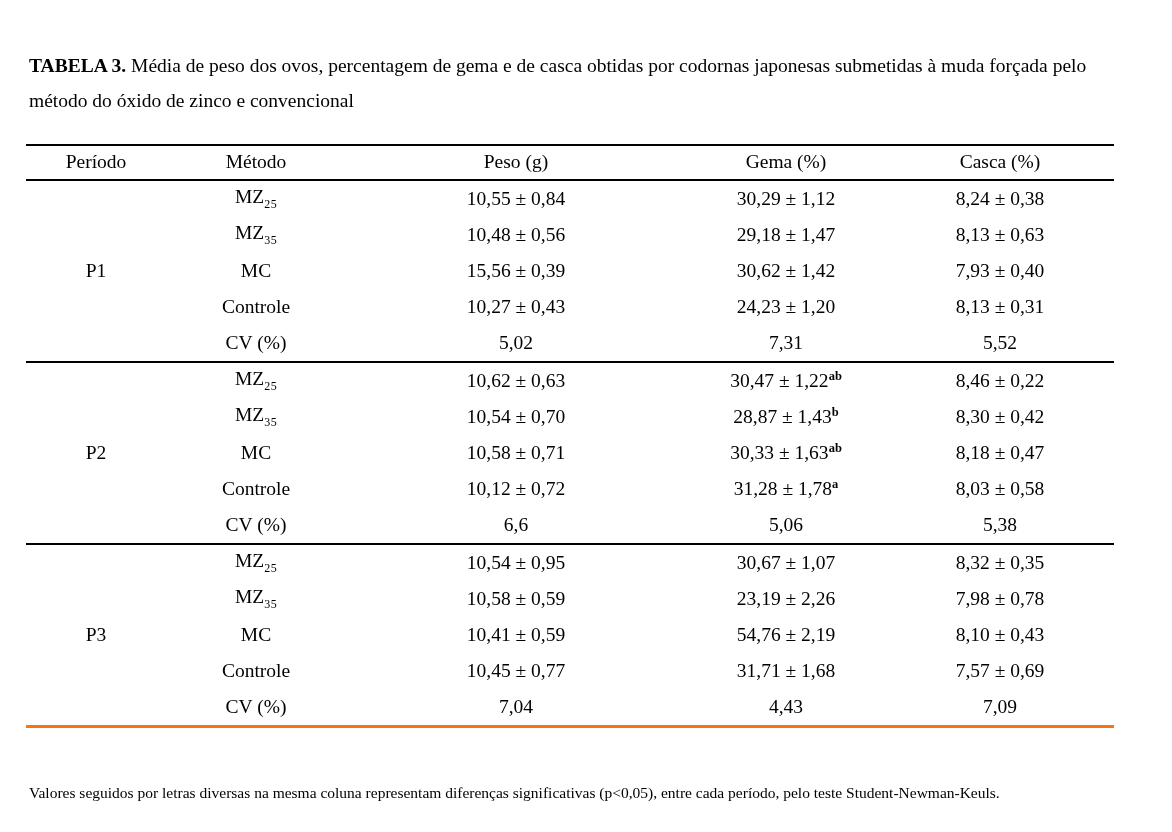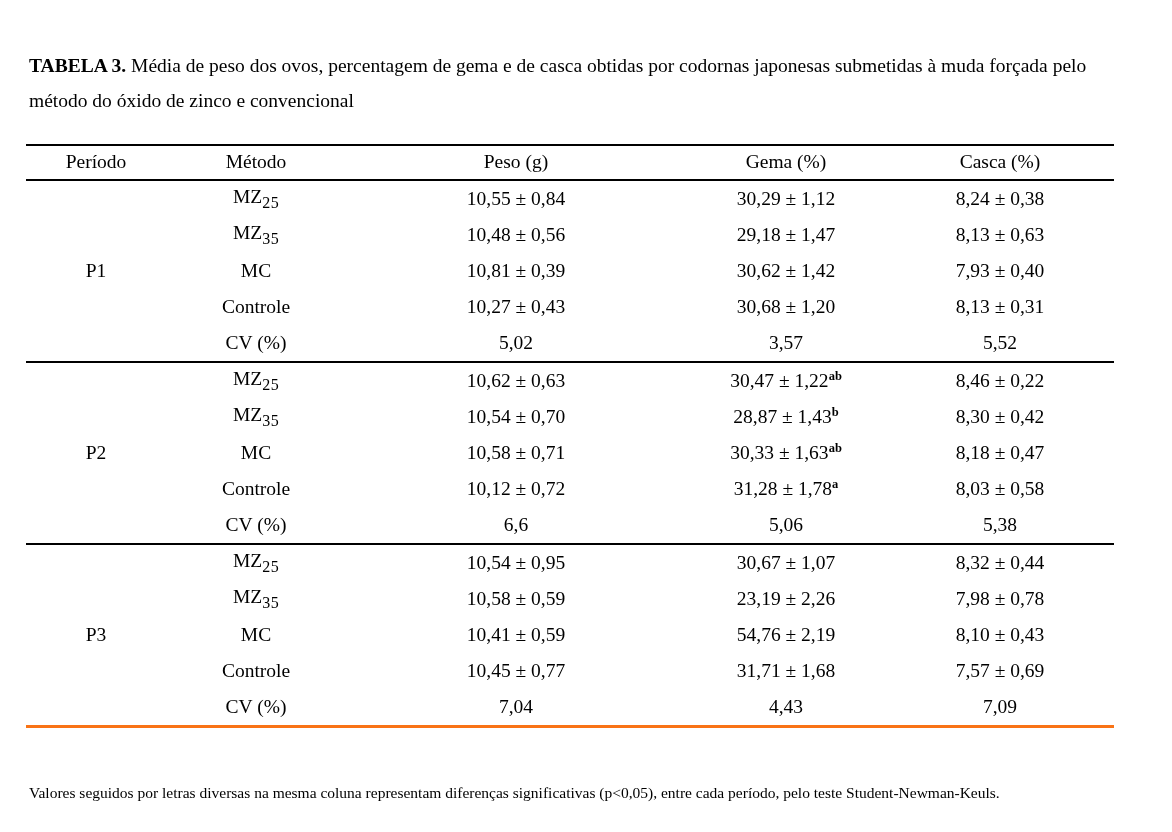--- a/index.html
+++ b/index.html
@@ -51,21 +51,21 @@
     padding: 0;
     white-space: nowrap;
   }
   th.col-period { text-align: left; padding-left: 6px; }
   td.col-period { text-align: center; }
   th.col-peso, td.col-peso { padding-left: 180px; }
   th.col-gema, td.col-gema { padding-right: 50px; }
   th.col-casca, td.col-casca { padding-right: 32px; margin-top: 18px; }
   tr.group-start td { border-top: 2px solid #000; }
   sub.method-sub {
-    font-size: 16px;
+    font-size: 12px;
     vertical-align: -5px;
     letter-spacing: 0.5px;
   }
   sup.sig-sup {
     font-size: 12.5px;
     font-weight: bold;
     vertical-align: 7px;
   }
   .footnote {
     margin-top: 50px;
@@ -108,34 +108,34 @@
           <td class="col-casca">8,24 ± 0,38</td>
         </tr>
         <tr>
           <td class="col-method">MZ<sub class="method-sub">35</sub></td>
           <td class="col-peso">10,48 ± 0,56</td>
           <td class="col-gema">29,18 ± 1,47</td>
           <td class="col-casca">8,13 ± 0,63</td>
         </tr>
         <tr>
           <td class="col-method">MC</td>
-          <td class="col-peso">10,81 ± 0,39</td>
+          <td class="col-peso">15,56 ± 0,39</td>
           <td class="col-gema">30,62 ± 1,42</td>
           <td class="col-casca">7,93 ± 0,40</td>
         </tr>
         <tr>
           <td class="col-method">Controle</td>
           <td class="col-peso">10,27 ± 0,43</td>
-          <td class="col-gema">30,68 ± 1,20</td>
+          <td class="col-gema">24,23 ± 1,20</td>
           <td class="col-casca">8,13 ± 0,31</td>
         </tr>
         <tr>
           <td class="col-method">CV (%)</td>
           <td class="col-peso">5,02</td>
-          <td class="col-gema">3,57</td>
+          <td class="col-gema">7,31</td>
           <td class="col-casca">5,52</td>
         </tr>
         <tr class="group-start">
           <td class="col-period" rowspan="5">P2</td>
           <td class="col-method">MZ<sub class="method-sub">25</sub></td>
           <td class="col-peso">10,62 ± 0,63</td>
           <td class="col-gema">30,47 ± 1,22<sup class="sig-sup">ab</sup></td>
           <td class="col-casca">8,46 ± 0,22</td>
         </tr>
         <tr>
@@ -160,21 +160,21 @@
           <td class="col-method">CV (%)</td>
           <td class="col-peso">6,6</td>
           <td class="col-gema">5,06</td>
           <td class="col-casca">5,38</td>
         </tr>
         <tr class="group-start">
           <td class="col-period" rowspan="5">P3</td>
           <td class="col-method">MZ<sub class="method-sub">25</sub></td>
           <td class="col-peso">10,54 ± 0,95</td>
           <td class="col-gema">30,67 ± 1,07</td>
-          <td class="col-casca">8,32 ± 0,44</td>
+          <td class="col-casca">8,32 ± 0,35</td>
         </tr>
         <tr>
           <td class="col-method">MZ<sub class="method-sub">35</sub></td>
           <td class="col-peso">10,58 ± 0,59</td>
           <td class="col-gema">23,19 ± 2,26</td>
           <td class="col-casca">7,98 ± 0,78</td>
         </tr>
         <tr>
           <td class="col-method">MC</td>
           <td class="col-peso">10,41 ± 0,59</td>

